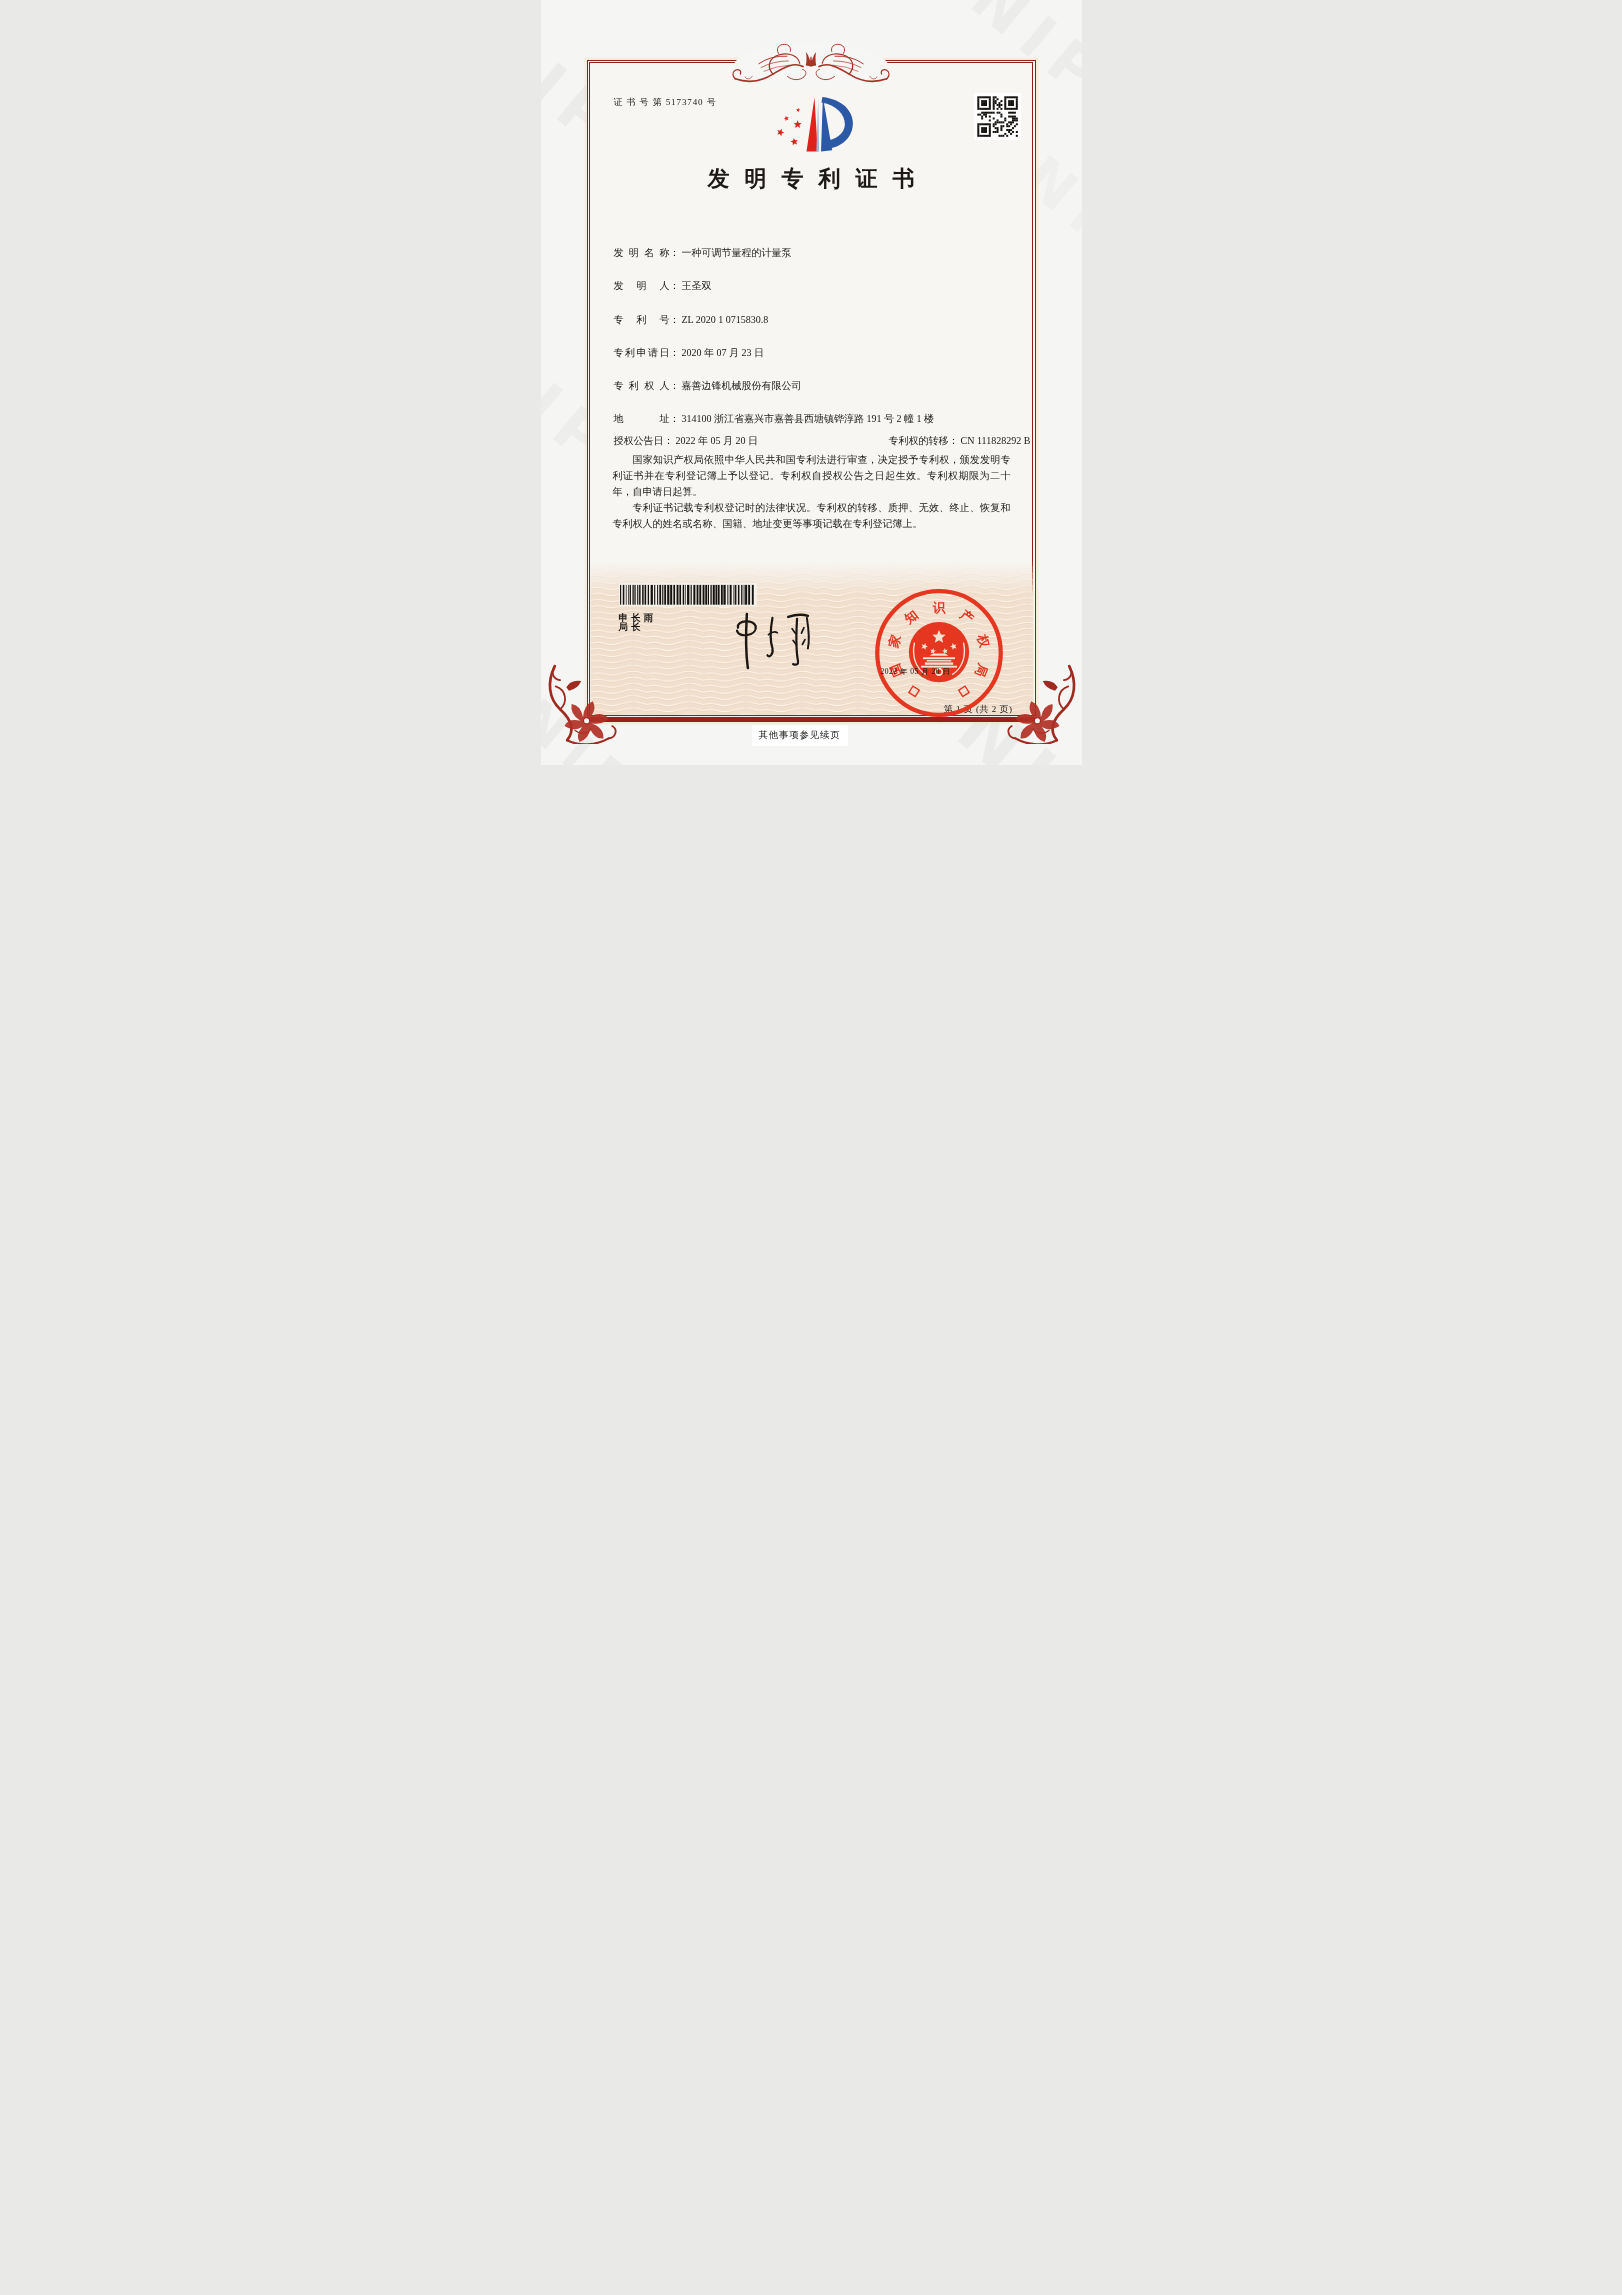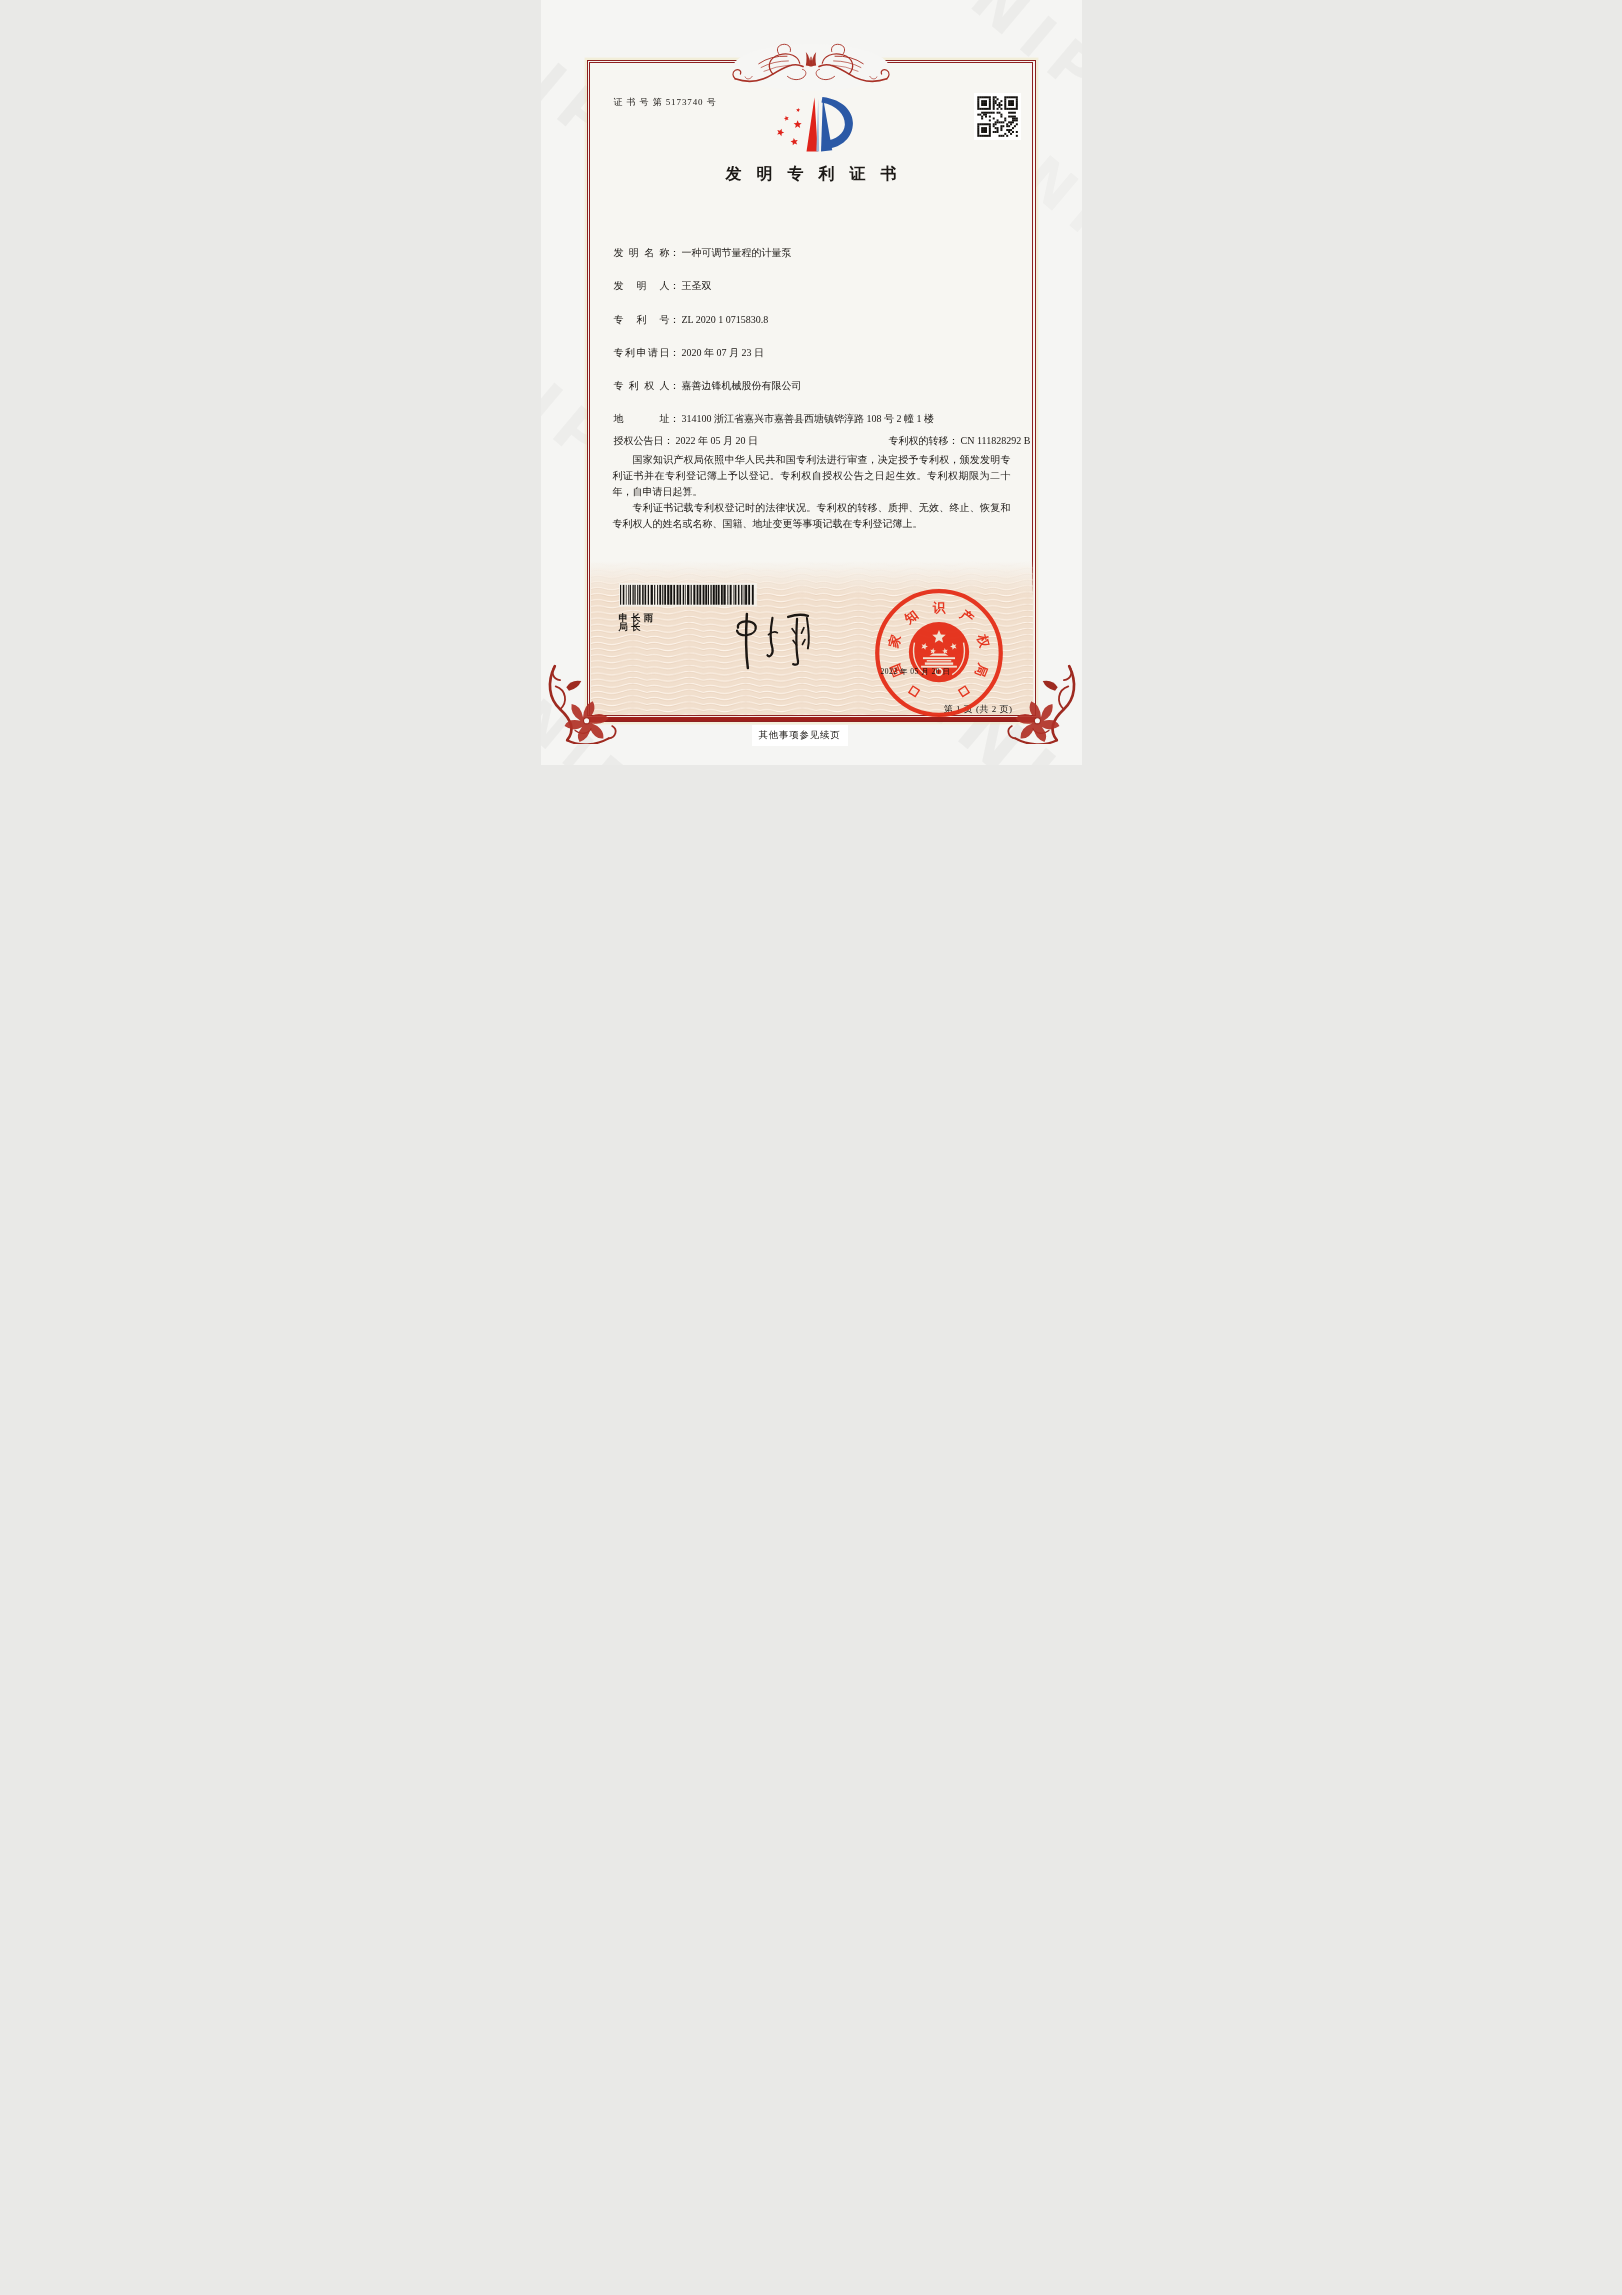--- a/index.html
+++ b/index.html
@@ -6,21 +6,21 @@
   .page{position:relative;width:541px;height:765px;margin:0 auto;background:#f5f5f3;overflow:hidden;
         font-family:"Liberation Serif","DejaVu Serif",serif;color:#1c1916;}
   .wm{position:absolute;font-family:"DejaVu Sans",sans-serif;font-weight:bold;color:#1a1a1a;
       letter-spacing:12.3px;transform:rotate(40deg);transform-origin:left top;white-space:nowrap;z-index:0;}
   .frame{position:absolute;left:46px;top:60px;width:449px;height:662px;box-sizing:border-box;
          border:1.9px solid #8e2020;background:#f7f6f2;box-shadow:0 0 0 2.4px rgba(238,226,170,0.35);z-index:1;}
   .frame-inner{position:absolute;inset:1.4px;border:0.5px solid #8e2020;}
   .cert-no{position:absolute;left:73px;top:96px;font-size:9px;letter-spacing:0.9px;z-index:2;}
   #logo{position:absolute;left:233px;top:96px;z-index:2;}
   #qr{position:absolute;left:433px;top:93px;z-index:2;}
-  .title{position:absolute;left:46px;top:164px;width:449px;text-align:center;font-size:16px;font-weight:bold;
+  .title{position:absolute;left:46px;top:164px;width:449px;text-align:center;font-size:22px;font-weight:bold;
          letter-spacing:15px;padding-left:15px;box-sizing:border-box;white-space:nowrap;z-index:2;}
   .row{position:absolute;left:73px;width:396px;font-size:10px;white-space:nowrap;z-index:2;}
   .spread{display:inline-flex;justify-content:space-between;width:56px;vertical-align:bottom;}
   .val{margin-left:2px;}
   .grant2{position:absolute;left:275px;top:0;}
   .paras{position:absolute;left:72px;top:452px;width:398px;font-size:10px;line-height:16px;
          text-align:justify;z-index:2;}
   .paras p{margin:0;text-indent:2em;}
   #waves{position:absolute;left:49px;top:561px;z-index:1;}
   #barcode{position:absolute;left:78px;top:583px;z-index:2;}
@@ -335,21 +335,21 @@
         <span>专</span>
         <span>利</span>
         <span>权</span>
         <span>人</span>
       </span><span>：</span><span class="val">嘉善边锋机械股份有限公司</span>
   </div>
   <div class="row" style="top:412px;">
     <span class="spread">
         <span>地</span>
         <span>址</span>
-      </span><span>：</span><span class="val">314100 浙江省嘉兴市嘉善县西塘镇铧淳路 108 号 2 幢 1 楼</span>
+      </span><span>：</span><span class="val">314100 浙江省嘉兴市嘉善县西塘镇铧淳路 191 号 2 幢 1 楼</span>
   </div>
   <div class="row" style="top:434px;">
     <span>授权公告日</span><span>：</span><span class="val">2022 年 05 月 20 日</span>
     <span class="grant2">
       <span>专利权的转移</span><span>：</span><span class="val">CN 111828292 B</span>
     </span>
   </div>
 
   <div class="paras">
     <p>国家知识产权局依照中华人民共和国专利法进行审查，决定授予专利权，颁发发明专利证书并在专利登记簿上予以登记。专利权自授权公告之日起生效。专利权期限为二十年，自申请日起算。</p>

